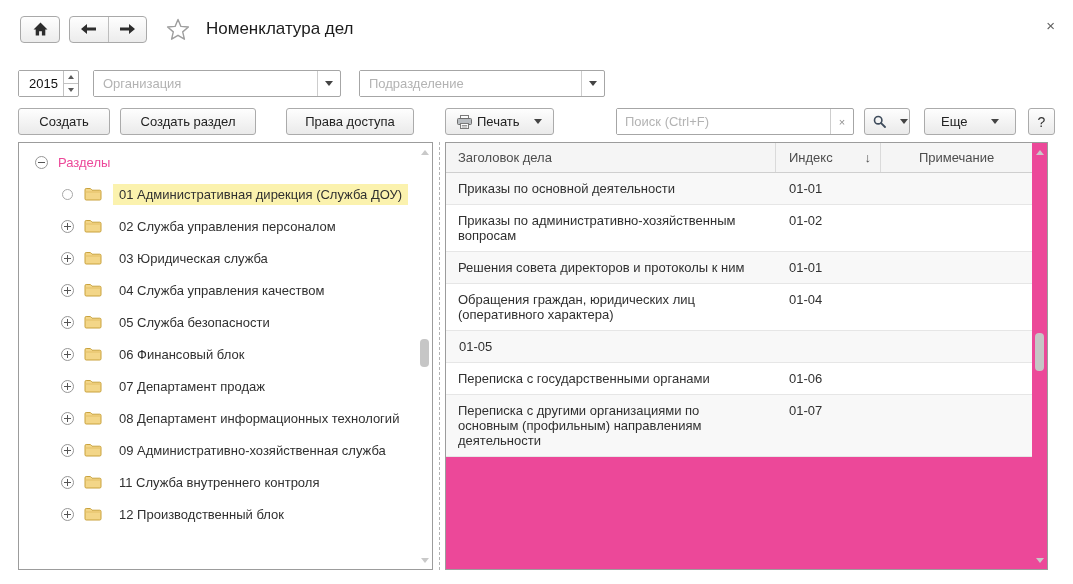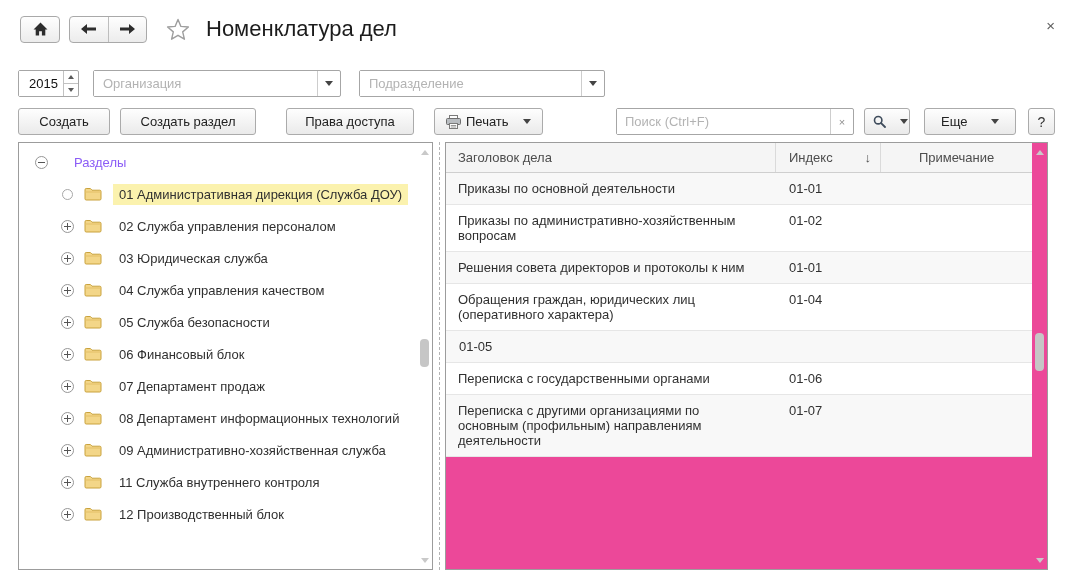--- a/index.html
+++ b/index.html
@@ -10,21 +10,21 @@
   .titlebar { position:absolute; top:14px; left:20px; right:18px; height:30px;
     display:flex; align-items:center; }
   .nav-btn { height:27px; background:linear-gradient(#fefefe,#ececec);
     border:1px solid #a9a9a9; border-radius:4px; display:flex; align-items:center;
     justify-content:center; cursor:default; }
   .home-btn { width:40px; }
   .histgroup { margin-left:9px; width:78px; display:flex; padding:0; overflow:hidden; }
   .histgroup .half { flex:1; height:100%; display:flex; align-items:center; justify-content:center; }
   .histgroup .half + .half { border-left:1px solid #bdbdbd; }
   .fav-star { margin-left:19px; display:flex; align-items:center; }
-  .page-title { margin-left:16px; font-size:22px; color:#1c1c1c; white-space:nowrap; }
+  .page-title { margin-left:16px; font-size:17px; color:#1c1c1c; white-space:nowrap; }
   .close-x { position:absolute; right:0; top:4px; font-size:15px; color:#5f5f5f;
     line-height:15px; cursor:default; }
 
   
   .filters { position:absolute; top:70px; left:18px; height:27px; display:flex; }
   .spinbox { display:flex; height:27px; border:1px solid #a6a6a6; border-radius:2px; background:#fff; }
   .spinbox input { width:44px; border:none; outline:none; font:inherit; text-align:right;
     padding-right:5px; color:#111; }
   .spin-arrows { width:15px; border-left:1px solid #c2c2c2; display:flex; flex-direction:column; }
   .spin-arrows .sa { flex:1; display:flex; align-items:center; justify-content:center; }
@@ -43,21 +43,21 @@
   
   .toolbar { position:absolute; top:108px; left:18px; right:18px; height:27px;
     display:flex; align-items:center; }
   .btn { height:27px; background:linear-gradient(#fefefe,#eaeaea); border:1px solid #ababab;
     border-radius:3px; display:inline-flex; align-items:center; justify-content:center;
     font:inherit; color:#222; padding:0 14px; cursor:default; white-space:nowrap; }
   .btn .caret { margin-left:14px; }
   .caret { width:0; height:0; border-left:4px solid transparent; border-right:4px solid transparent;
     border-top:5px solid #444; }
   .w-create { width:92px; } .w-sect { width:136px; margin-left:10px; }
-  .w-rights { width:128px; margin-left:30px; } .w-print { margin-left:20px; padding:0 11px; }
+  .w-rights { width:128px; margin-left:30px; } .w-print { margin-left:31px; padding:0 11px; }
   .w-print .plabel { margin-left:5px; }
   .searchbox { margin-left:auto; width:238px; height:27px; border:1px solid #a6a6a6;
     border-radius:2px; display:flex; background:#fff; }
   .searchbox input { flex:1; border:none; outline:none; font:inherit; padding:0 8px; min-width:0; }
   .searchbox input::placeholder { color:#b3b3b3; opacity:1; }
   .searchbox .clear { width:23px; border-left:1px solid #cdcdcd; display:flex; align-items:center;
     justify-content:center; color:#8f8f8f; font-size:11px; }
   .w-loupe { margin-left:10px; width:46px; padding:0 8px; justify-content:space-between; }
   .w-more { margin-left:14px; width:92px; justify-content:space-between; padding:0 16px; }
   .w-help { margin-left:12px; width:27px; padding:0; font-size:14px; color:#333; }
@@ -78,21 +78,21 @@
     position:relative; flex:none; background:#fff; }
   .exp::before, .exp::after { content:""; position:absolute; background:#555; }
   .exp.minus::before { left:2px; right:2px; top:5px; height:1px; }
   .exp.plus::before  { left:2px; right:2px; top:5px; height:1px; }
   .exp.plus::after   { top:2px; bottom:2px; left:5px; width:1px; }
   .exp.circle { width:11px; height:11px; margin:1px; border-color:#a8a8a8; }
   .exp.circle::before, .exp.circle::after { display:none; }
   .tree-folder { margin-left:10px; flex:none; display:flex; }
   .tree-label { margin-left:11px; padding:3px 6px; white-space:nowrap; color:#303030; }
   .tree-label.selected { background:#fbf2ae; }
-  .root-label { margin-left:26px; color:#8b5cf6;text-align:right; }
+  .root-label { margin-left:10px; color:#ec4899;text-align:right; }
 
   
   .thead { display:flex; height:30px; margin-right:15px; background:#f5f5f5;
     border-bottom:1px solid #cfcfcf; color:#4d4d4d; }
   .th { display:flex; align-items:center; height:100%; }
   .th-title { width:330px; padding-left:12px; border-right:1px solid #dadada; }
   .th-index { width:105px; padding-left:13px; padding-right:9px; border-right:1px solid #dadada;
     justify-content:space-between; }
   .th-note { flex:1; justify-content:center; }
   .sort-arrow { color:#4d4d4d; font-size:13px; }

